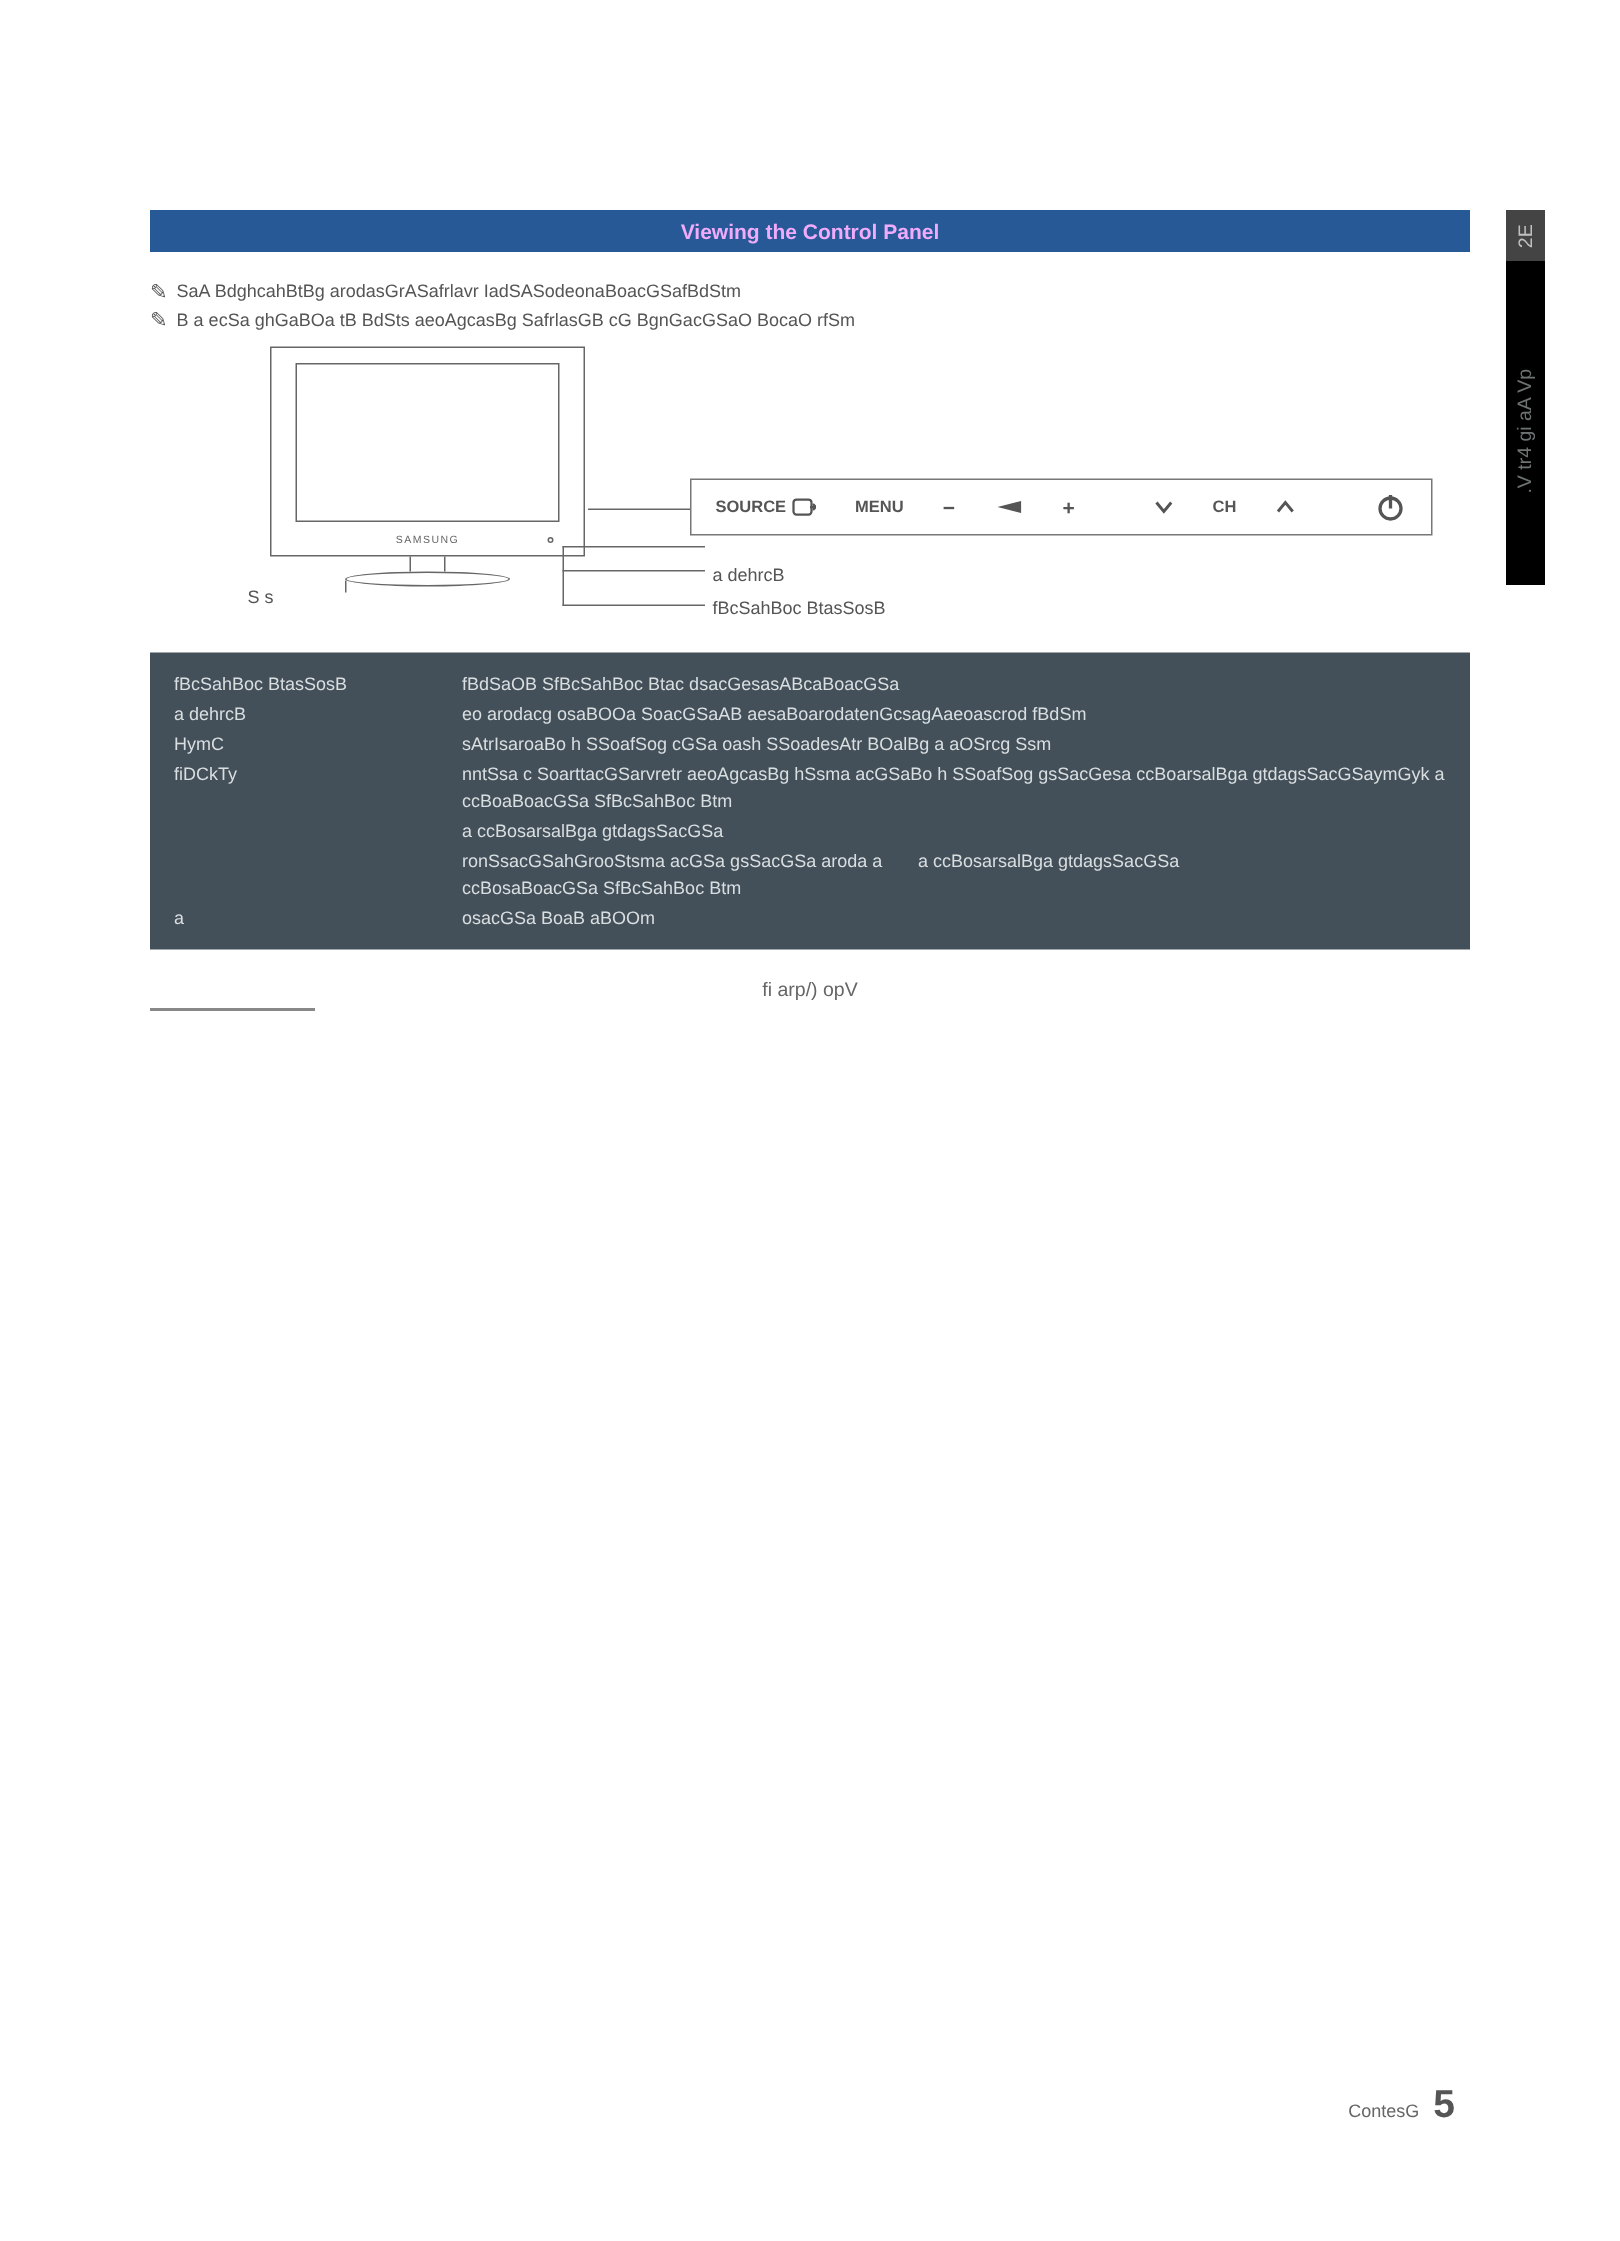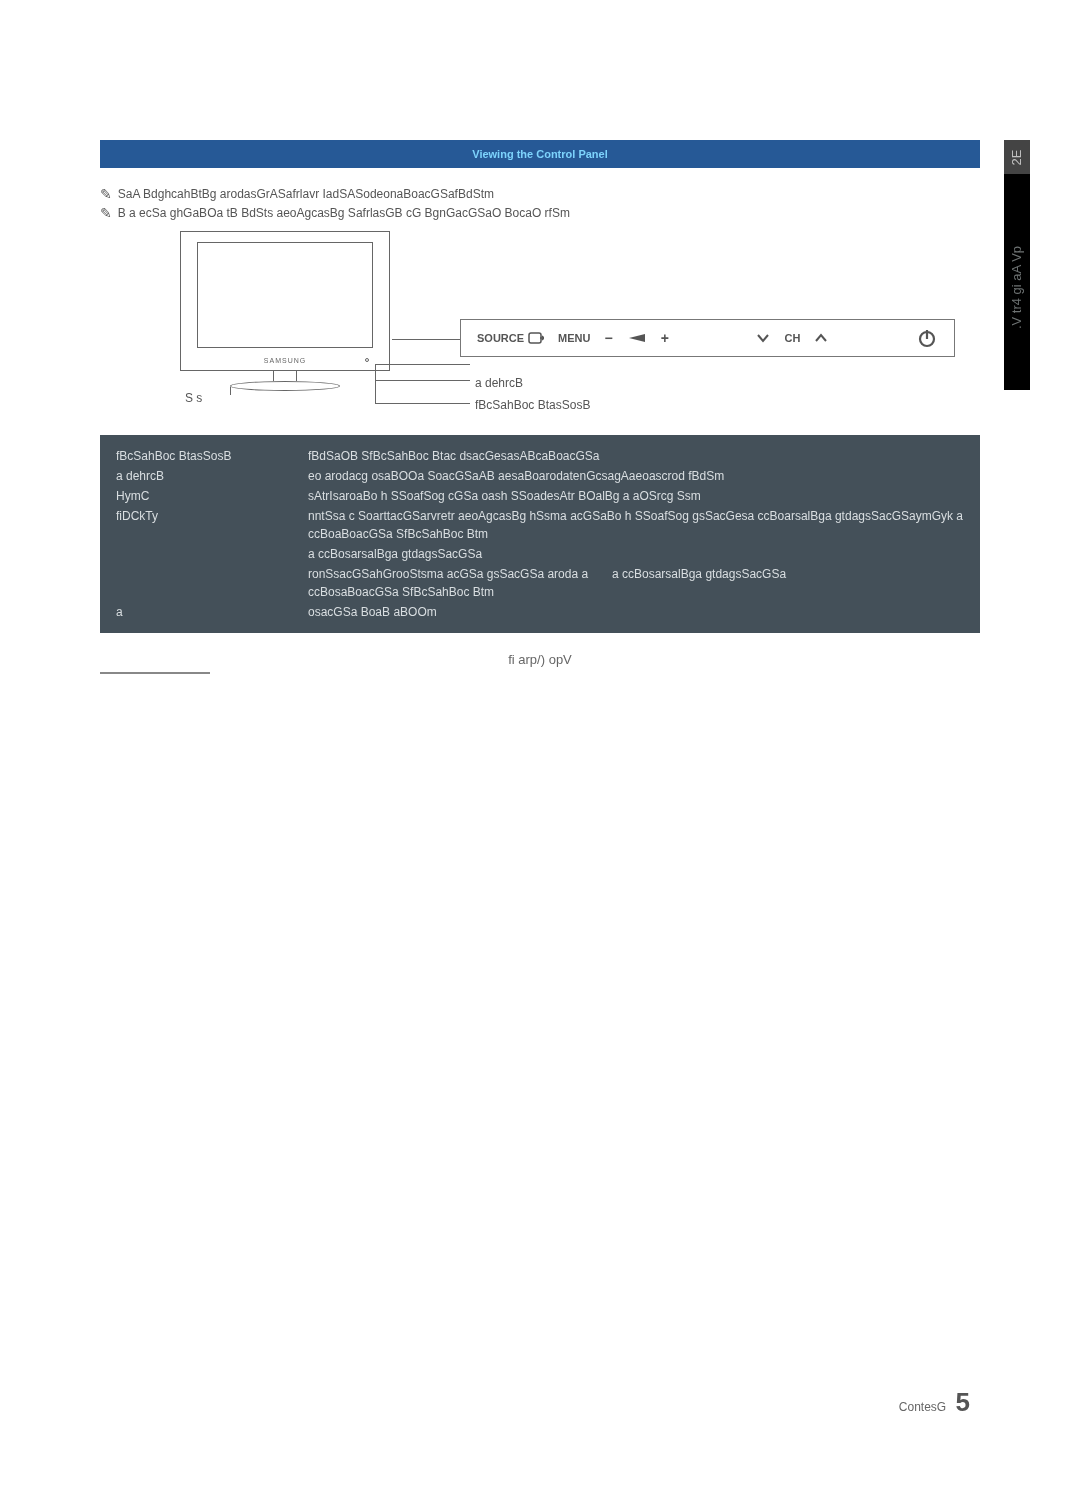--- a/index.html
+++ b/index.html
@@ -51,24 +51,24 @@
   .side-tab .strip-top span {
     transform: rotate(-90deg);
     display: inline-block;
     font-size: 13px;
   }
   
   .heading-bar {
     width: 100%;
     height: 28px;
     background: #265996;
-    color: #7dd3fc;
+    color: #f0abfc;
     text-align: center;
     font-weight: bold;
-    font-size: 11px;
+    font-size: 14px;
     line-height: 28px;
   }
   .notes {
     margin: 18px 0 10px 0;
     color: #555;
   }
   .note-line {
     display: flex;
     gap: 6px;
     margin: 3px 0;
@@ -144,42 +144,41 @@
   }
   .button-strip {
     position: absolute;
     top: 88px;
     left: 360px;
     width: 495px;
     height: 38px;
     border: 1px solid #777;
     display: flex;
     align-items: center;
-    gap: 14px;
+    gap: 26px;
     padding: 0 16px;
     font-size: 11px;
     color: #555;
     font-family: Arial, sans-serif;
   }
   .strip-item { display: flex; align-items: center; gap: 4px; white-space: nowrap; flex-shrink: 0; }
   .bold { font-weight: bold; }
   .spacer { flex: 1; }
   .power-icon svg { display: block; }
   
   .leader {
     position: absolute;
     background: #666;
   }
   .label-left {
     position: absolute;
     left: 65px;
     top: 160px;
     font-size: 12px;
     color: #555;
-    margin-left: 20px;
   }
   .label-right-1 {
     position: absolute;
     left: 375px;
     top: 145px;
     font-size: 12px;
     color: #555;
   }
   .label-right-2 {
     position: absolute;

